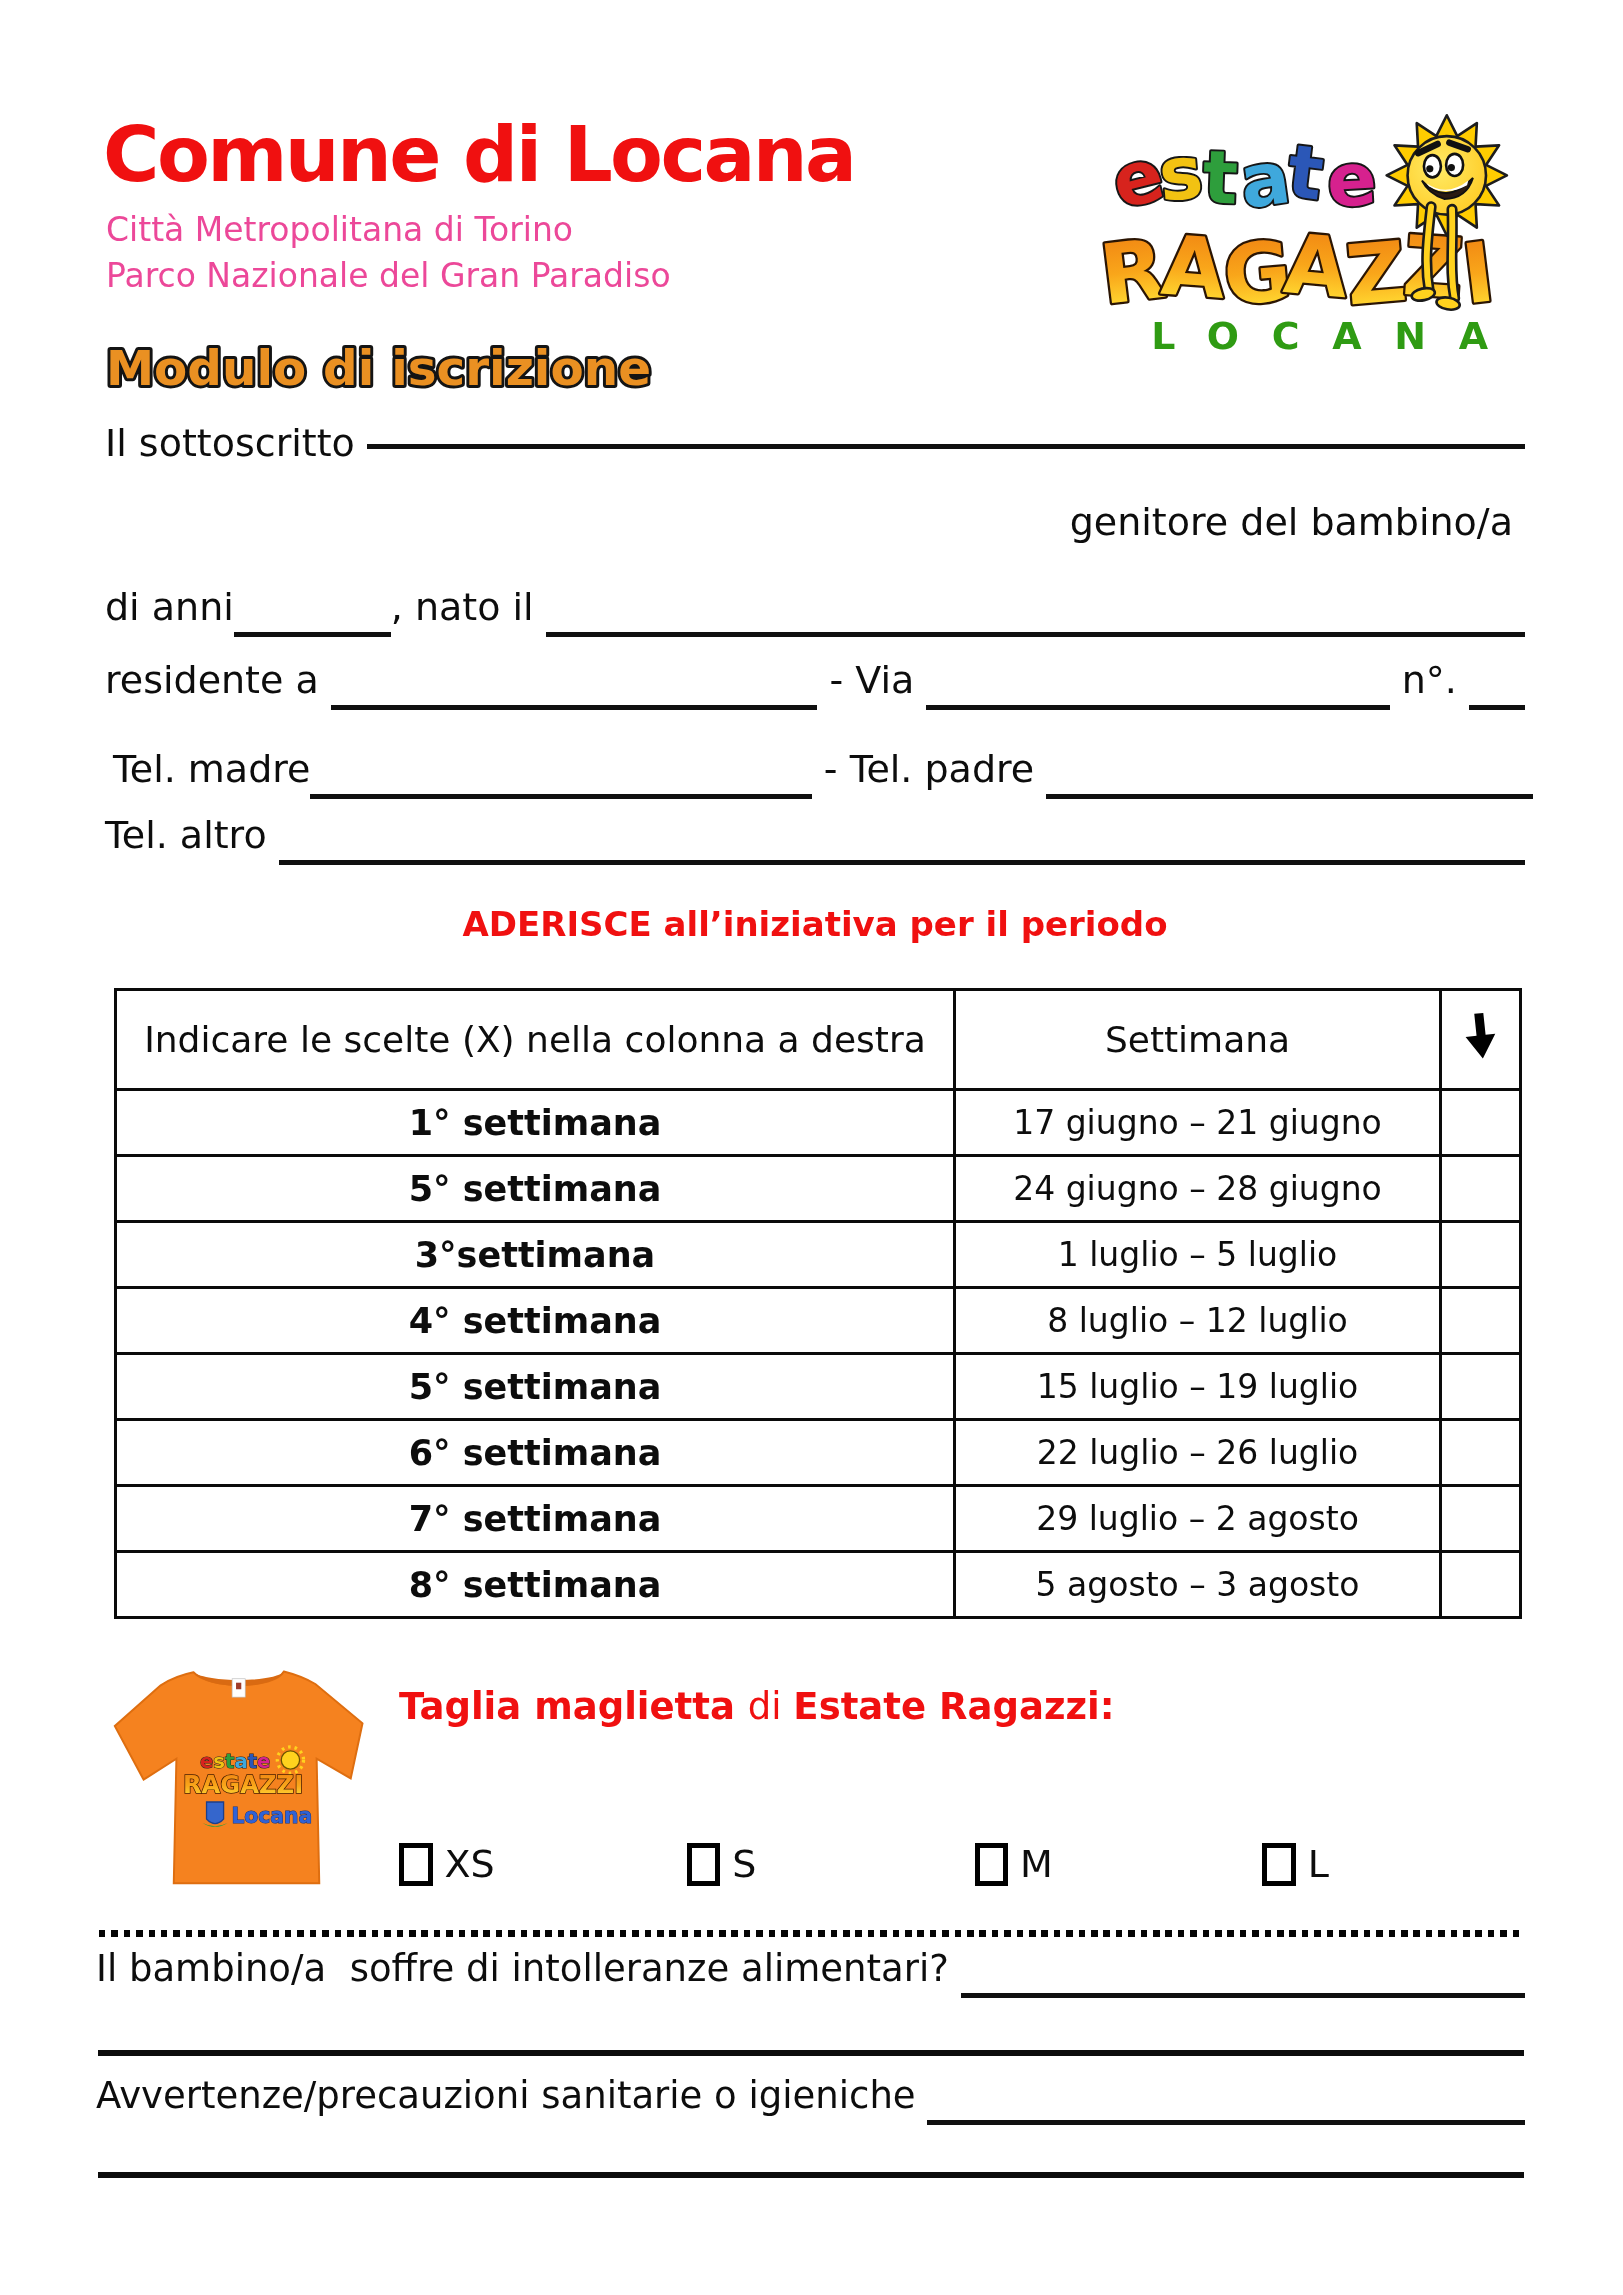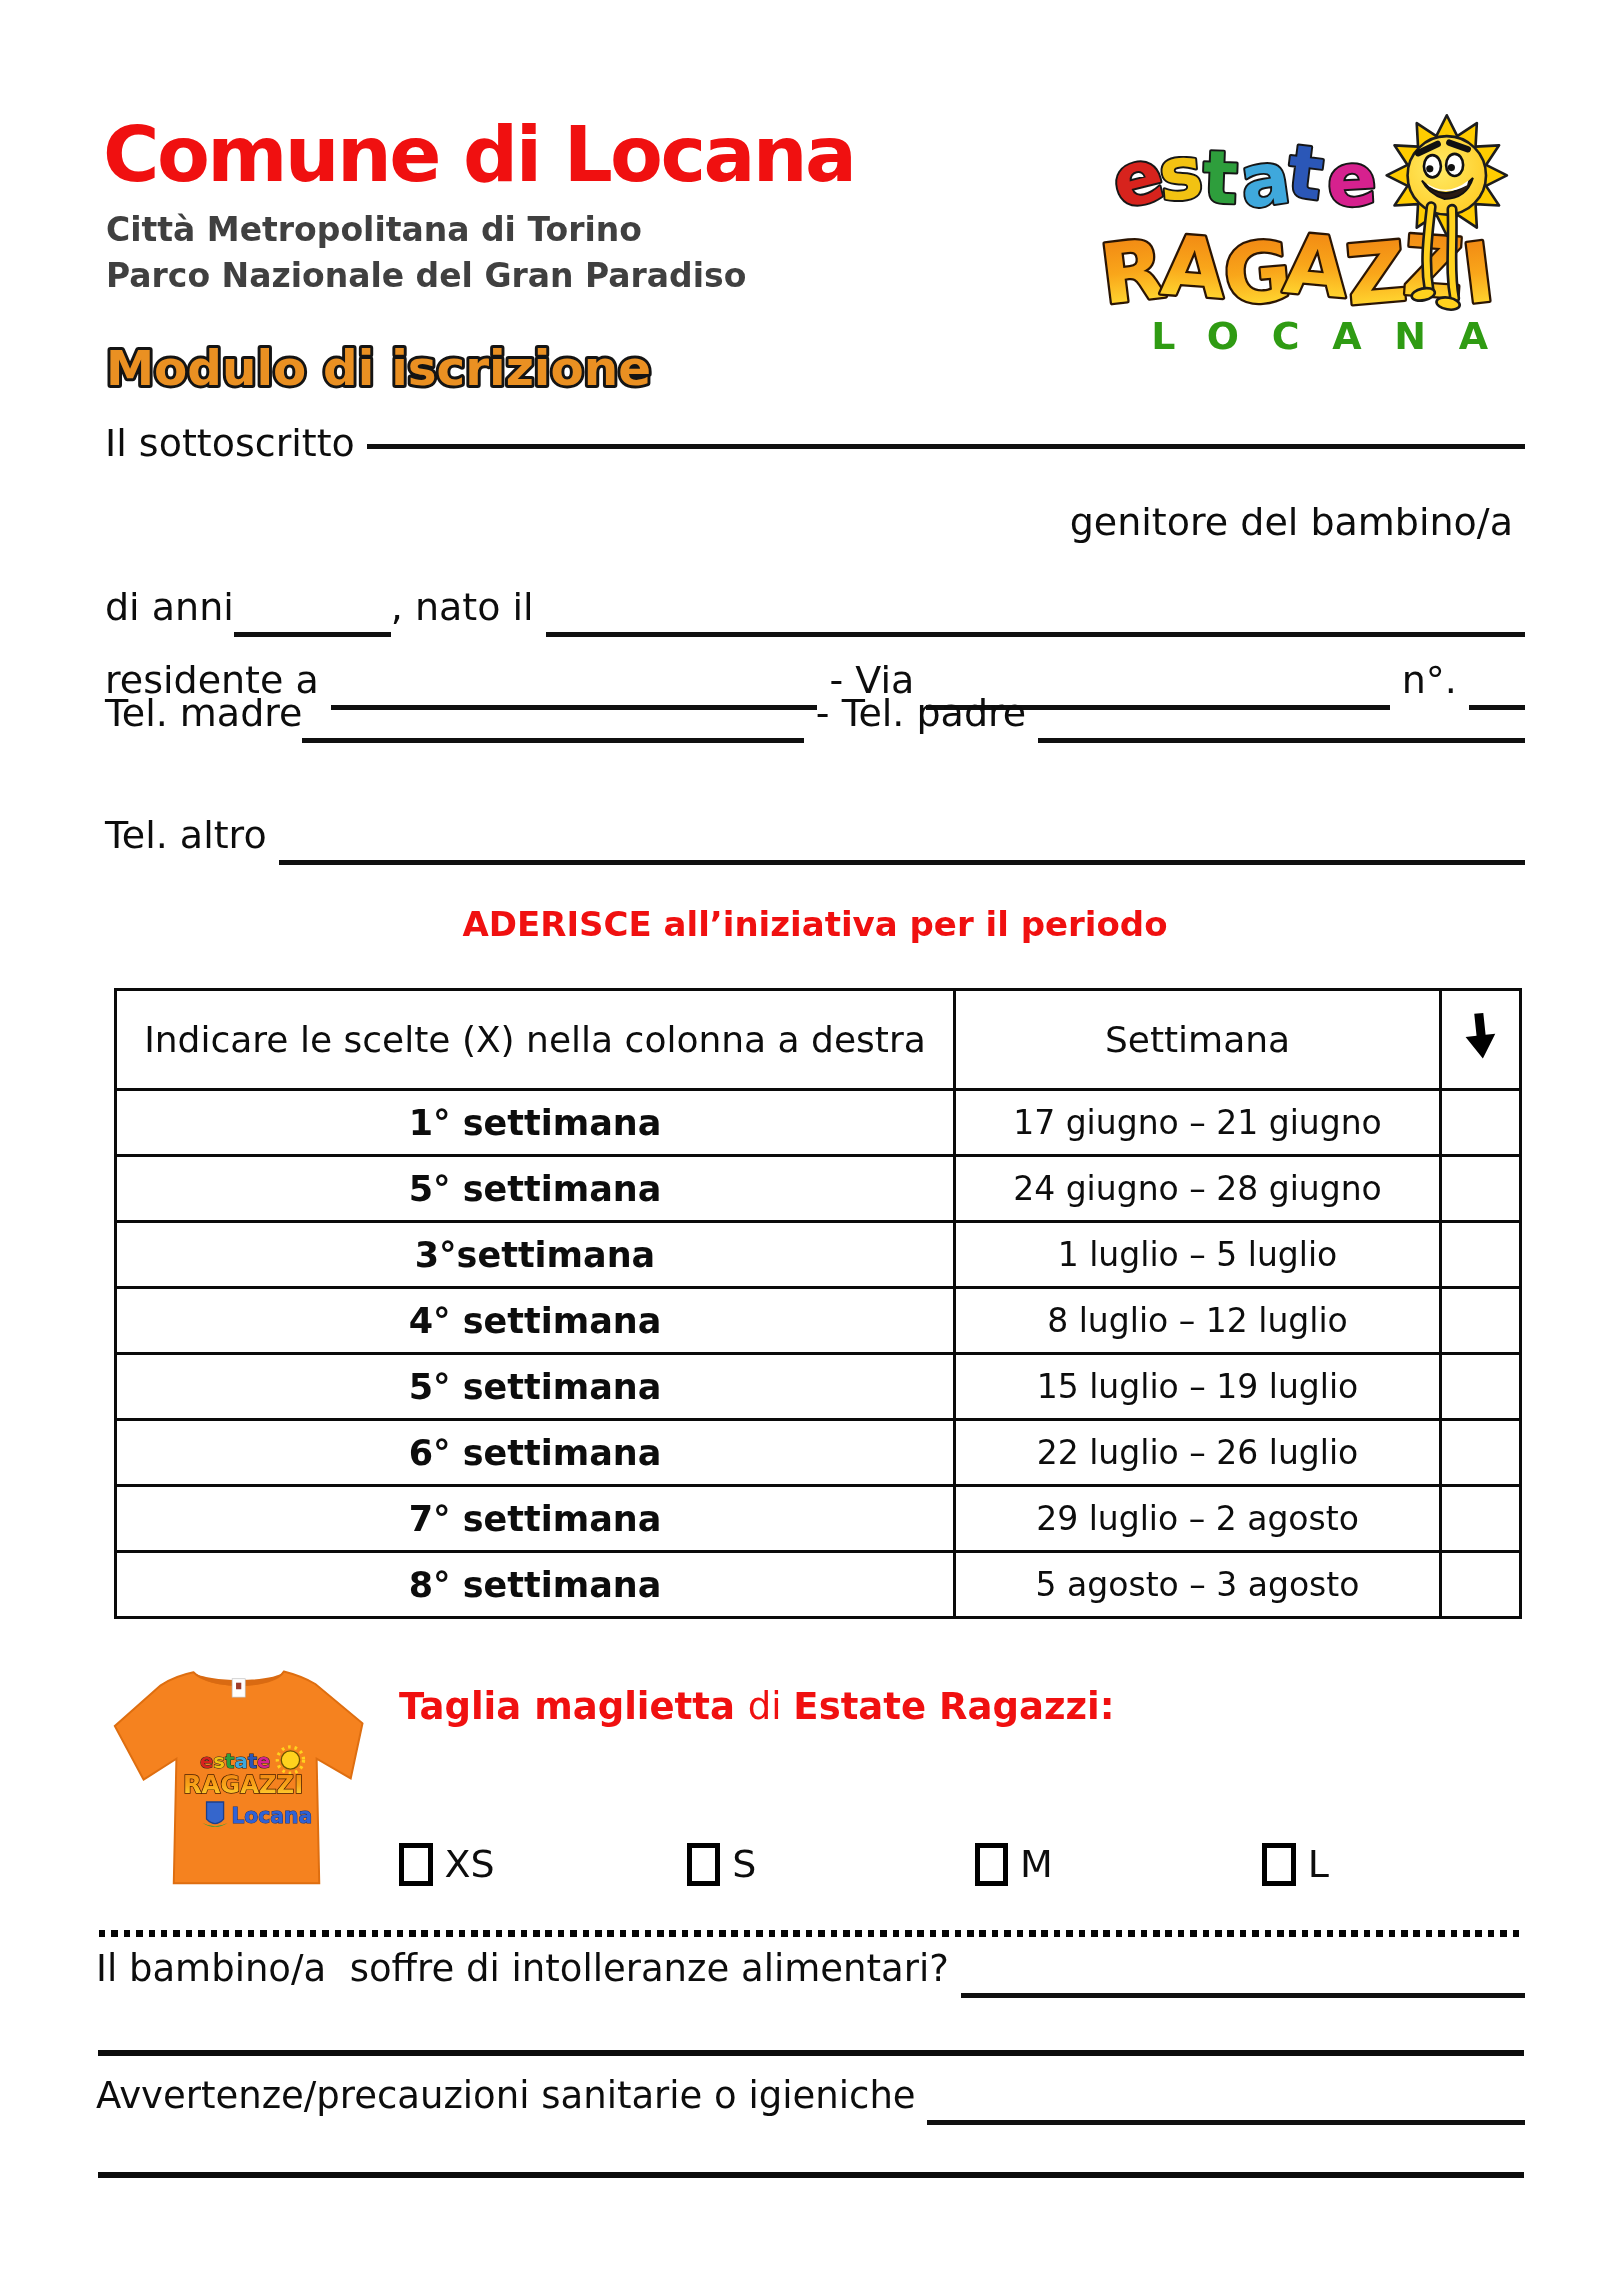--- a/index.html
+++ b/index.html
@@ -7,21 +7,21 @@
     width:1623px;height:2295px;background:#ffffff;position:relative;overflow:hidden;
     font-family:"DejaVu Sans", sans-serif;color:#0d0d0d;
   }
   .abs{position:absolute;}
 
   
   .main-title{
     left:103px;top:116px;font-size:77px;font-weight:bold;color:#F01010;
     letter-spacing:-2.6px;white-space:nowrap;line-height:1;
   }
-  .subtitle{left:106px;font-size:33px;font-weight:bold;color:#404040;white-space:nowrap;line-height:1;}
+  .subtitle{left:106px;font-size:33px;font-weight:normal;color:#ec4899;white-space:nowrap;line-height:1;}
   .subtitle.s1{top:213px;}
   .subtitle.s2{top:259px;}
 
   
   .fl{
     position:absolute;left:105px;width:1420px;height:55px;
     display:flex;align-items:flex-end;font-size:38px;color:#0d0d0d;
   }
   .fl span{white-space:pre;padding-bottom:7.9px;}
   .ln{border-bottom:5.9px solid #101010;height:0;}
@@ -150,21 +150,21 @@
 
 <div class="fl" style="top:655px;">
   <span>residente a </span>
   <div class="ln" style="flex:1.05;"></div>
   <span> - Via </span>
   <div class="ln grow"></div>
   <span> n°. </span>
   <div class="ln" style="width:56px;"></div>
 </div>
 
-<div class="fl" style="top:688px;">
+<div class="fl" style="top:744px;margin-left:8px;">
   <span>Tel. madre</span>
   <div class="ln" style="flex:1.03;"></div>
   <span> - Tel. padre </span>
   <div class="ln grow"></div>
 </div>
 
 <div class="fl" style="top:810px;">
   <span>Tel. altro </span>
   <div class="ln grow"></div>
 </div>

